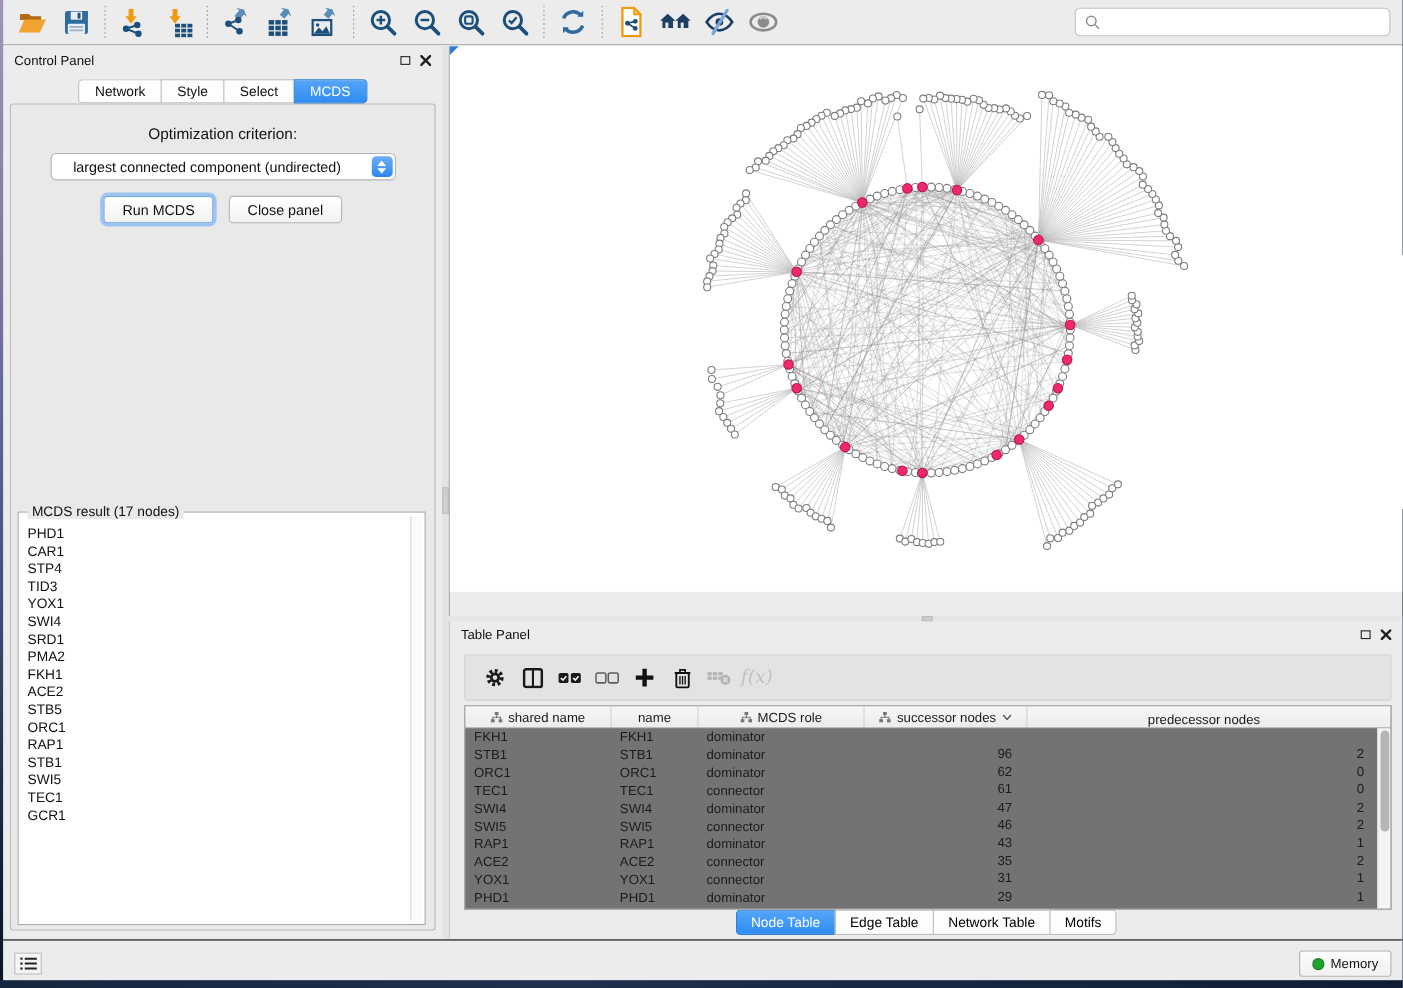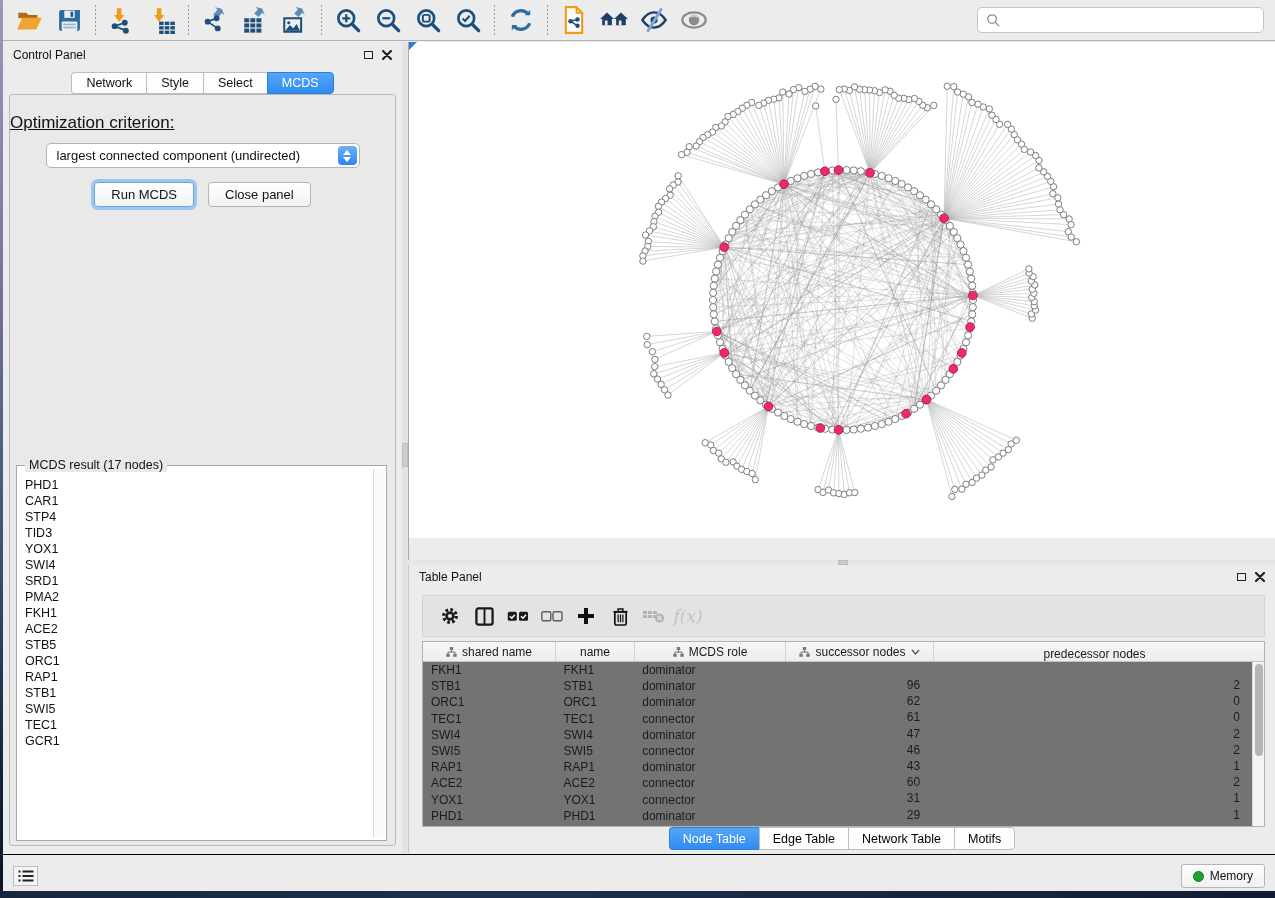--- a/index.html
+++ b/index.html
@@ -27,23 +27,23 @@
   .panel-title { font-size:12px; color:#111; }
   .panel-btns { margin-left:auto; display:flex; align-items:center; gap:9px; }
   .float-btn { width:9px; height:8px; border:1.5px solid #222; display:inline-block; }
   .cp-tabs { display:flex; justify-content:center; margin-top:4px; position:relative; z-index:2; }
   .cp-tab { font-size:12.5px; padding:3px 14px; background:#fdfdfd; border:1px solid #bdbdbd; border-right:none; color:#111; }
   .cp-tab:first-child { border-radius:4px 0 0 4px; }
   .cp-tab:last-child { border-right:1px solid #bdbdbd; border-radius:0 4px 4px 0; }
   .cp-tab.active { background:linear-gradient(#55a5f8,#2f8cf2); color:#fff; border-color:#2f7fd8; }
   .cp-inner { position:absolute; left:6px; right:6px; top:52px; bottom:7px; background:#e9e9e9;
     border:1px solid #b9b9b9; border-radius:3px; }
-  .opt-label { text-align:left; font-size:17px; color:#111; margin-top:18px;text-decoration:underline; }
+  .opt-label { text-align:center; font-size:14px; color:#111; margin-top:18px; }
   .select { position:relative; margin:10px auto 0; width:314px; height:25px; background:#fff;
-    border:1px solid #b5b5b5; border-radius:5px; display:flex; align-items:center; padding-left:10px; font-size:13px; color:#111; }
+    border:1px solid #b5b5b5; border-radius:5px; display:flex; align-items:center; padding-left:20px; font-size:13px; color:#111; }
   .select .stepper { position:absolute; right:2px; top:2px; bottom:2px; width:19px; border-radius:4px;
     background:linear-gradient(#6cb0f9,#2e86ee); display:flex; flex-direction:column; align-items:center; justify-content:center; gap:2px; }
   .select .stepper i { width:0; height:0; border-left:4px solid transparent; border-right:4px solid transparent; }
   .select .stepper i.up { border-bottom:5px solid #fff; }
   .select .stepper i.dn { border-top:5px solid #fff; }
   .btn-row { display:flex; justify-content:center; gap:14px; margin-top:14px; }
   .push-btn { font-size:13px; color:#111; background:linear-gradient(#fff,#f2f2f2); border:1px solid #b5b5b5;
     border-radius:4px; padding:3px 16px; height:25px; }
   .push-btn.focused { box-shadow:0 0 0 3px #9cc5f2; border-color:#6ea7e0; }
   .result-group { position:absolute; left:6px; right:8px; top:370px; bottom:4px; border:1px solid #a8a8a8; background:#fff; }
@@ -1284,21 +1284,21 @@
               <div class="dt-cell" style="width: 133px;">SWI5</div>
               <div class="dt-cell" style="width: 79px;">SWI5</div>
               <div class="dt-cell" style="width: 151px;">connector</div>
               <div class="dt-cell num" style="width: 148px;">43</div>
               <div class="dt-cell num" style="width: 321px;">1</div>
             </div>
             <div class="dt-row">
               <div class="dt-cell" style="width: 133px;">RAP1</div>
               <div class="dt-cell" style="width: 79px;">RAP1</div>
               <div class="dt-cell" style="width: 151px;">dominator</div>
-              <div class="dt-cell num" style="width: 148px;">60</div>
+              <div class="dt-cell num" style="width: 148px;">35</div>
               <div class="dt-cell num" style="width: 321px;">2</div>
             </div>
             <div class="dt-row">
               <div class="dt-cell" style="width: 133px;">ACE2</div>
               <div class="dt-cell" style="width: 79px;">ACE2</div>
               <div class="dt-cell" style="width: 151px;">connector</div>
               <div class="dt-cell num" style="width: 148px;">31</div>
               <div class="dt-cell num" style="width: 321px;">1</div>
             </div>
             <div class="dt-row">

